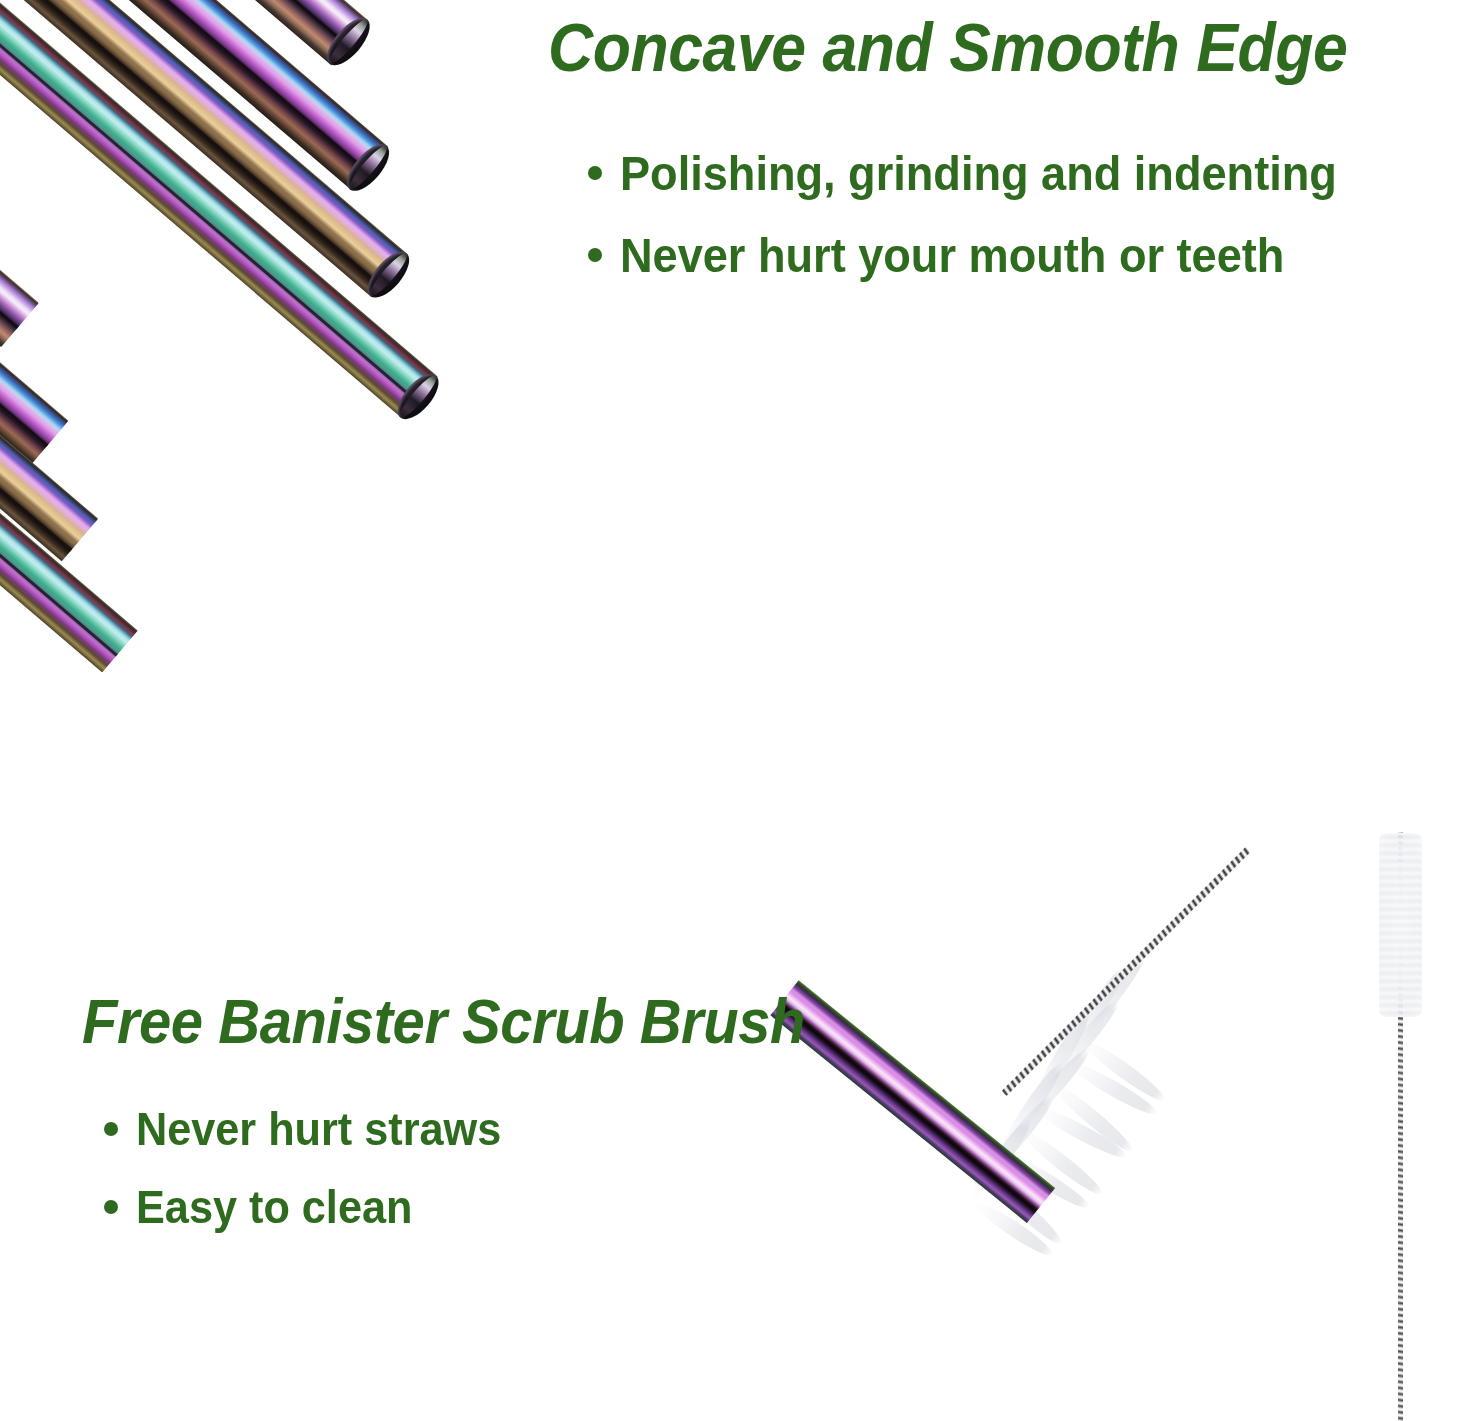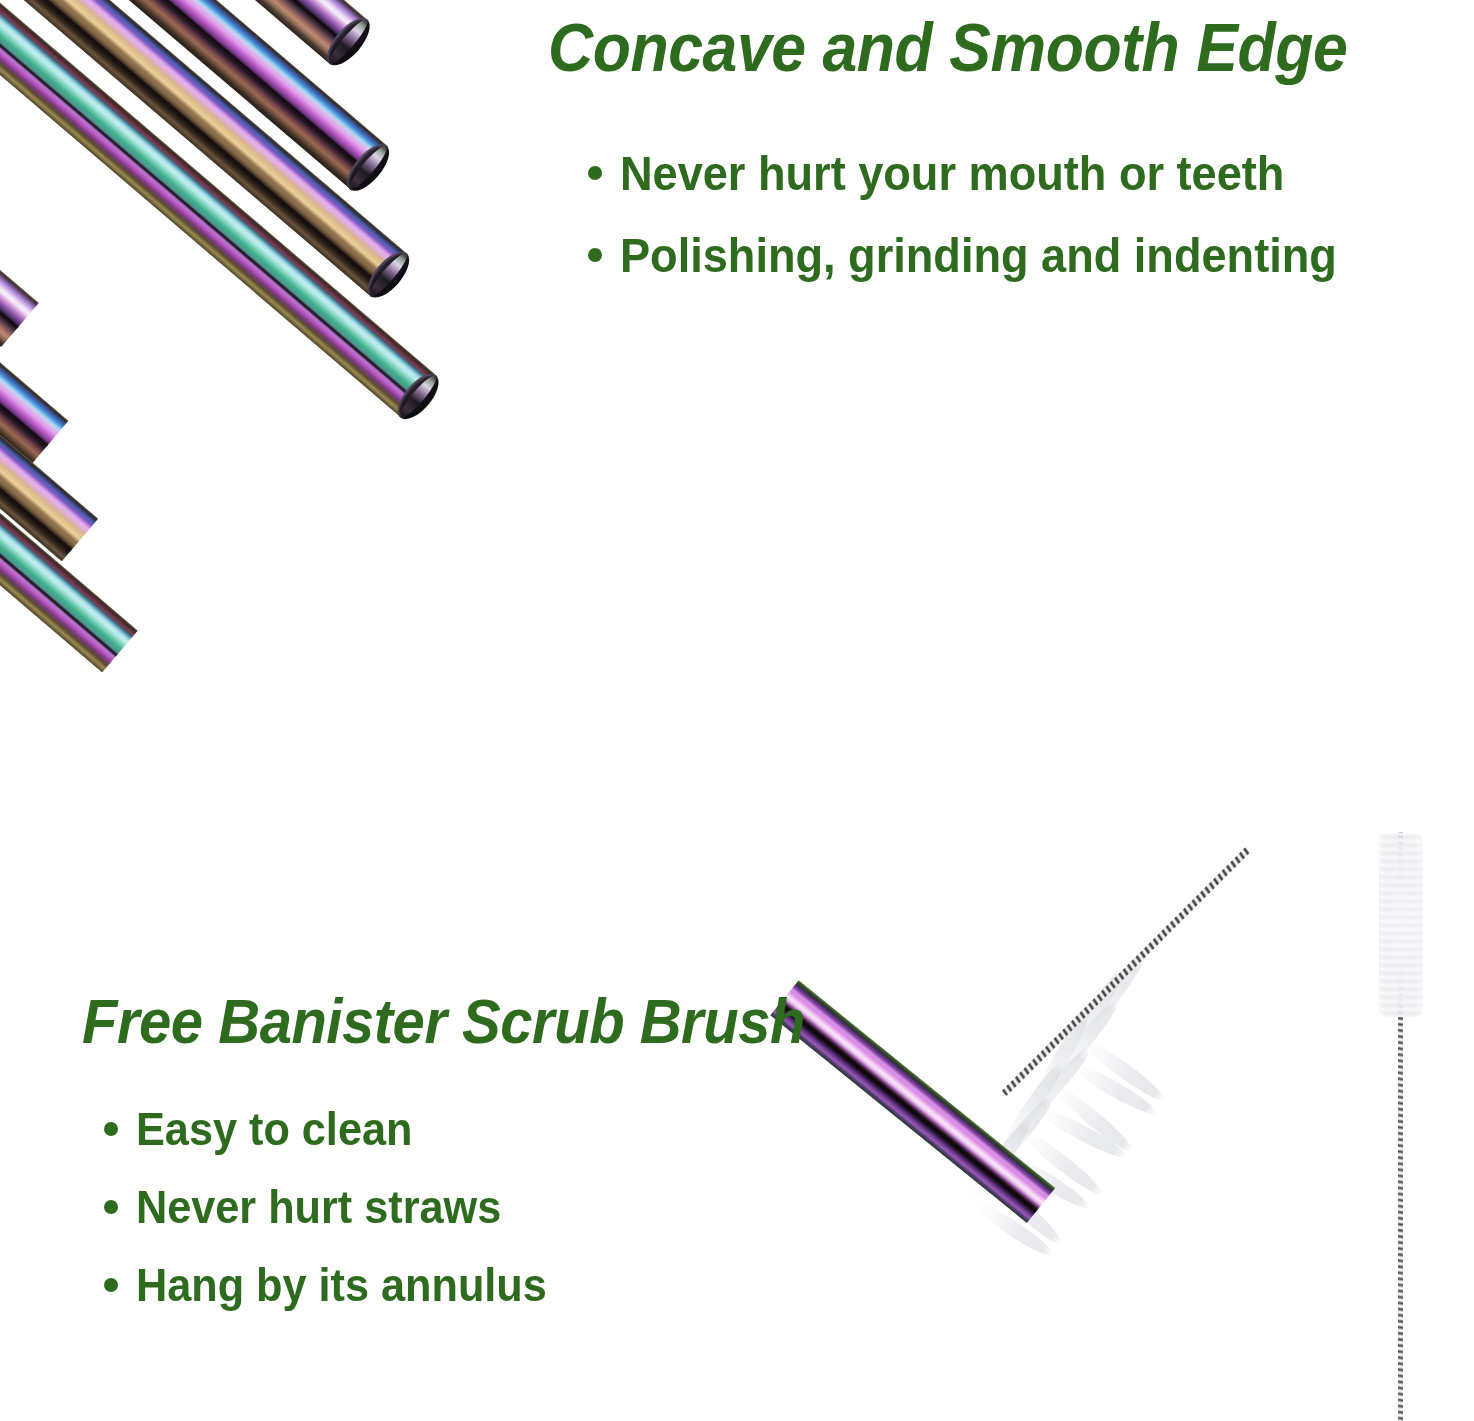--- a/index.html
+++ b/index.html
@@ -293,25 +293,25 @@
       <div class="seam" style="top:56%;"></div>
       <div class="sheen"></div>
     </div>
   </div>
 
   <div class="heading" id="heading-top">Concave and Smooth Edge</div>
 
   <div class="bullet-list" id="list-top">
     <div class="bullet-row">
       <span class="bullet-dot"></span>
-      <span class="bullet-text">Never hurt your mouth or teeth</span>
+      <span class="bullet-text">Polishing, grinding and indenting</span>
     </div>
     <div class="bullet-row">
       <span class="bullet-dot"></span>
-      <span class="bullet-text">Polishing, grinding and indenting</span>
+      <span class="bullet-text">Never hurt your mouth or teeth</span>
     </div>
   </div>
 
   <div>
     <div id="brush-v-shaft" style="left:1398px; top:832px; width:5px; height:589px;"></div>
     <div id="brush-v-head" style="left:1379px; top:833px; width:43px; height:184px;"></div>
     <div style="position:absolute; left:1379px; top:833px; width:43px; height:184px;
                 background: repeating-linear-gradient(to bottom,
                   rgba(252,252,253,0.85) 0px,
                   rgba(234,236,240,0.75) 4px,
@@ -348,25 +348,21 @@
       <div class="handle-irid"></div>
       <div class="sheen"></div>
     </div>
   </div>
 
   <div class="heading" id="heading-bottom">Free Banister Scrub Brush</div>
 
   <div class="bullet-list" id="list-bottom">
     <div class="bullet-row">
       <span class="bullet-dot"></span>
-      <span class="bullet-text">Easy to clean</span>
+      <span class="bullet-text">Never hurt straws</span>
     </div>
     <div class="bullet-row">
       <span class="bullet-dot"></span>
-      <span class="bullet-text">Never hurt straws</span>
-    </div>
-    <div class="bullet-row">
-      <span class="bullet-dot"></span>
-      <span class="bullet-text">Hang by its annulus</span>
+      <span class="bullet-text">Easy to clean</span>
     </div>
   </div>
 
 </div>
 
 </body></html>

